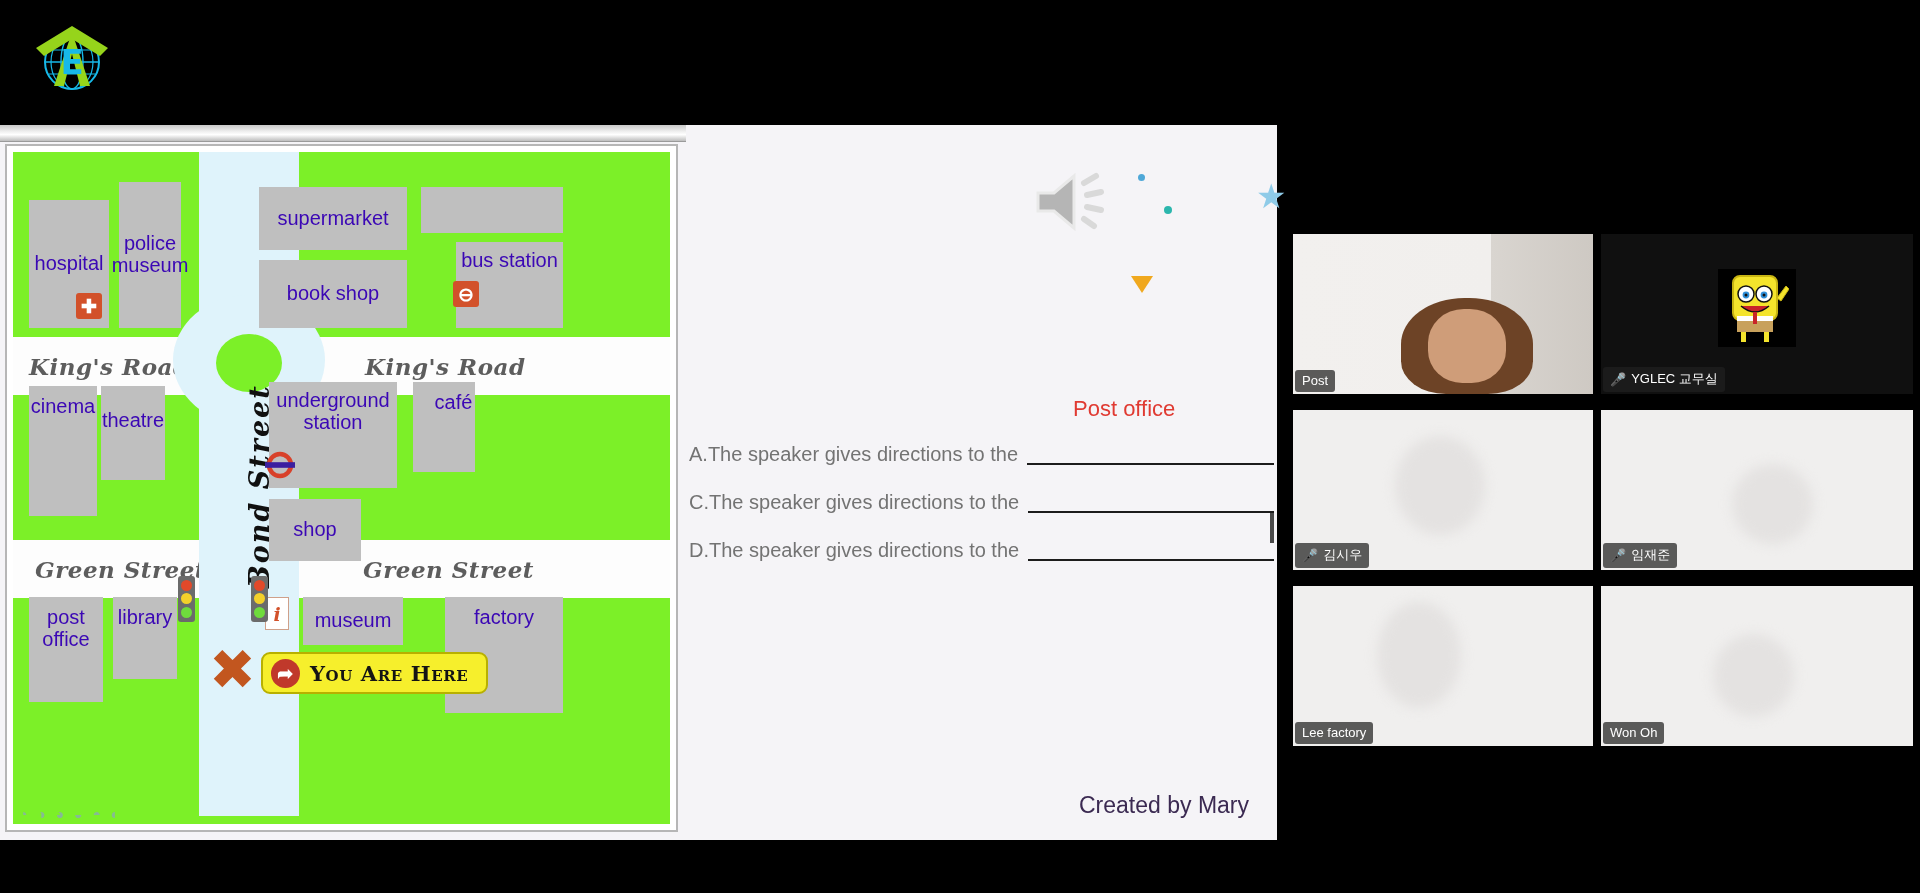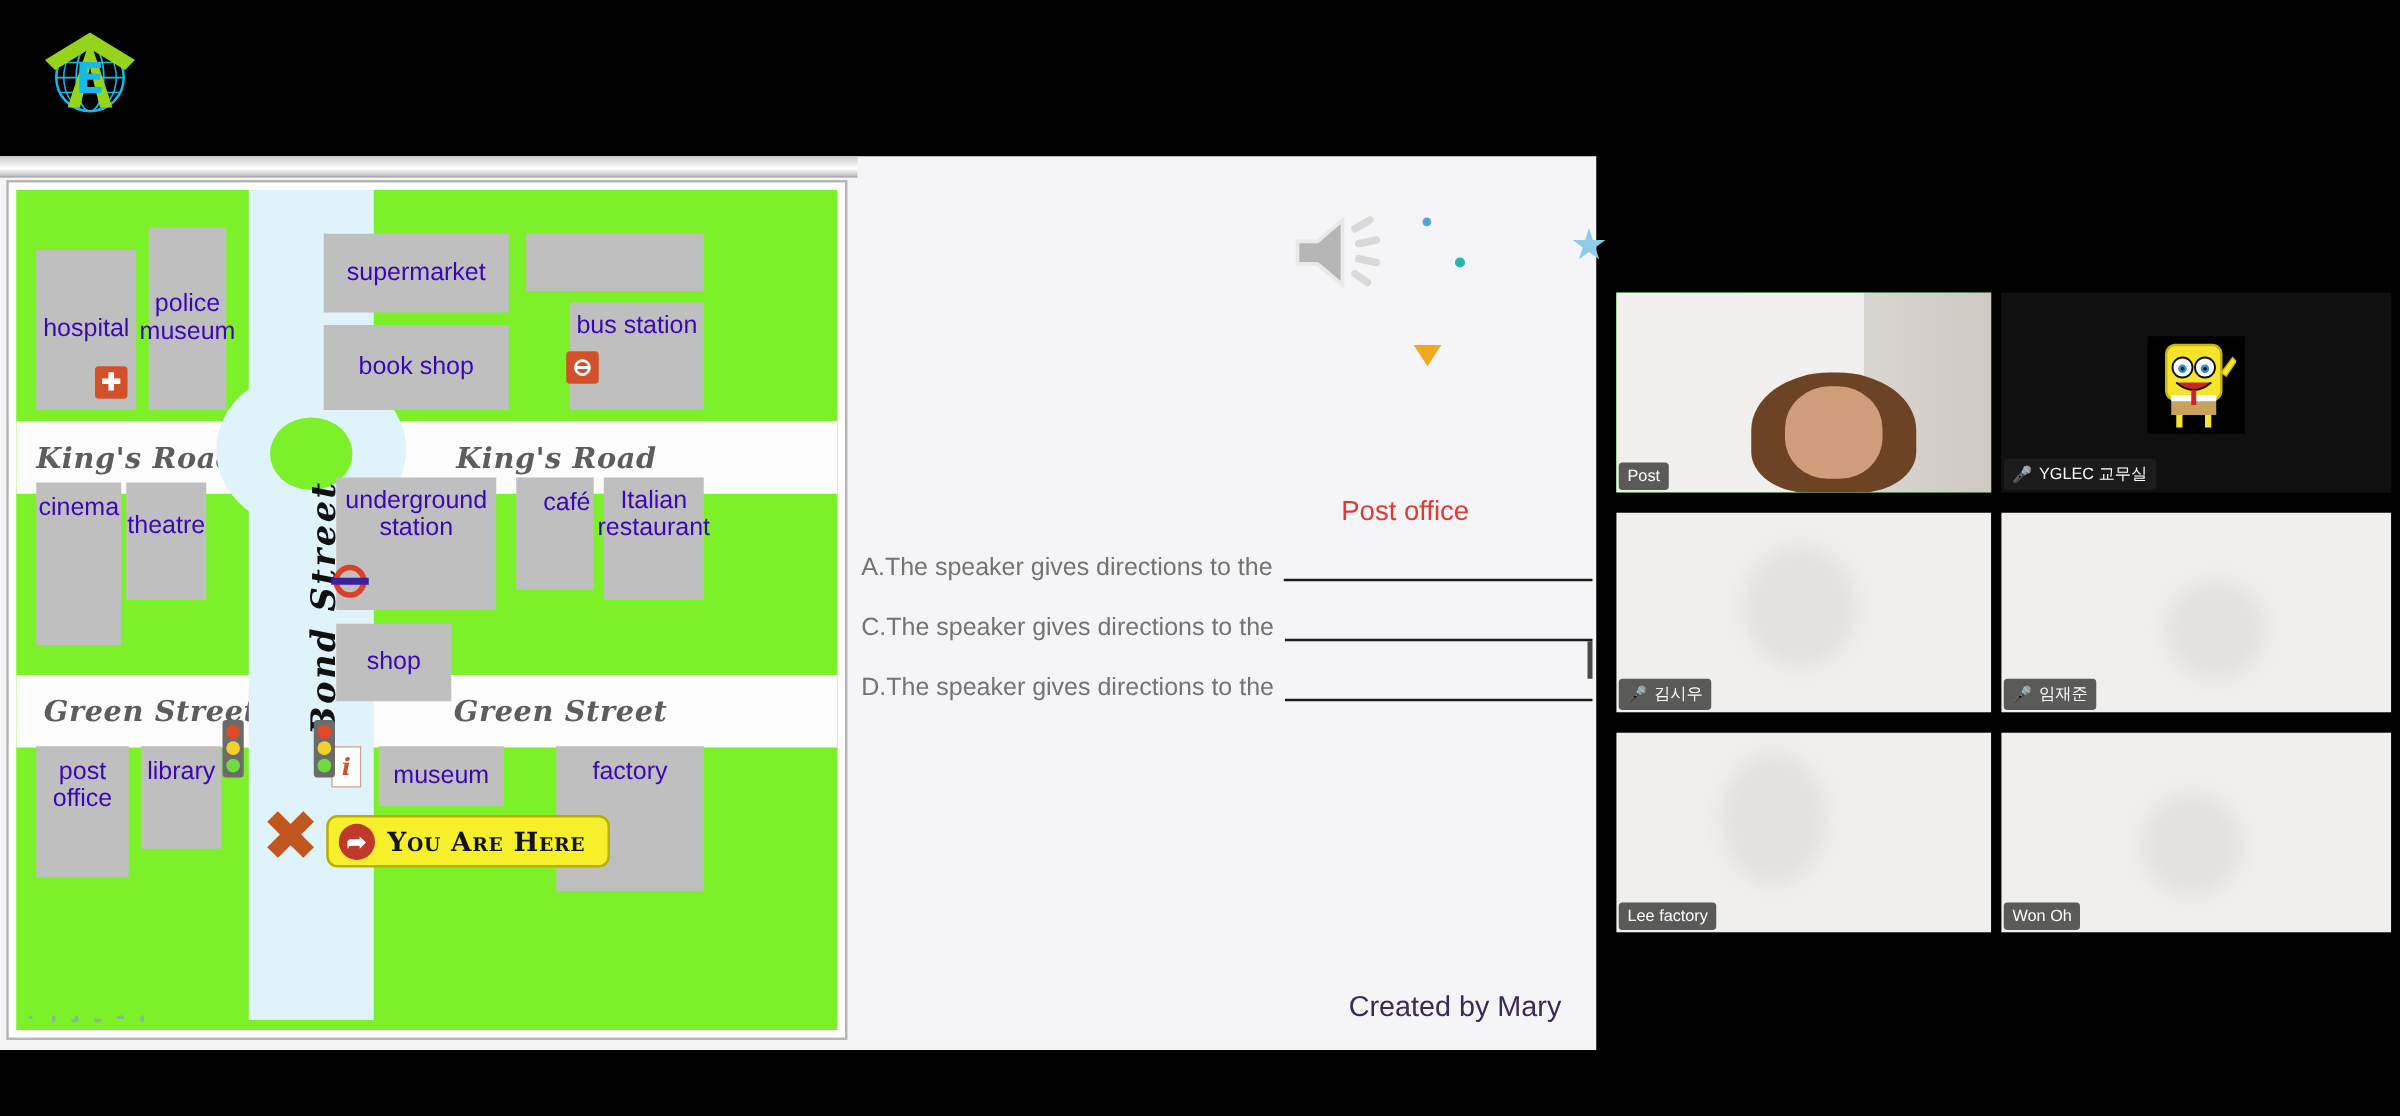--- a/index.html
+++ b/index.html
@@ -246,24 +246,20 @@
             <circle cx="16" cy="16" r="11" fill="none" stroke="#d8412a" stroke-width="4.5"></circle>
             <rect x="1" y="13.2" width="30" height="5.6" fill="#3b1fa0"></rect>
           </svg>
         </div>
         <div class="bld" style="left:256px;top:347px;width:92px;height:62px;">
           <span>shop</span>
         </div>
 
         <div class="bld" style="left:400px;top:230px;width:62px;height:90px;align-items:flex-start;padding-top:10px;padding-left:21px;">
           <span>café</span>
-        </div>
-        <div class="bld" style="left:470px;top:230px;width:80px;height:98px;align-items:flex-start;padding-top:8px;">
-          <span style="white-space:pre-line;">Italian
-restaurant</span>
         </div>
 
         <div class="bld" style="left:16px;top:445px;width:74px;height:105px;align-items:flex-start;padding-top:10px;">
           <span style="white-space:pre-line;">post
 office</span>
         </div>
         <div class="bld" style="left:100px;top:445px;width:64px;height:82px;align-items:flex-start;padding-top:10px;">
           <span>library</span>
         </div>
         <div class="bld" style="left:290px;top:445px;width:100px;height:48px;">

